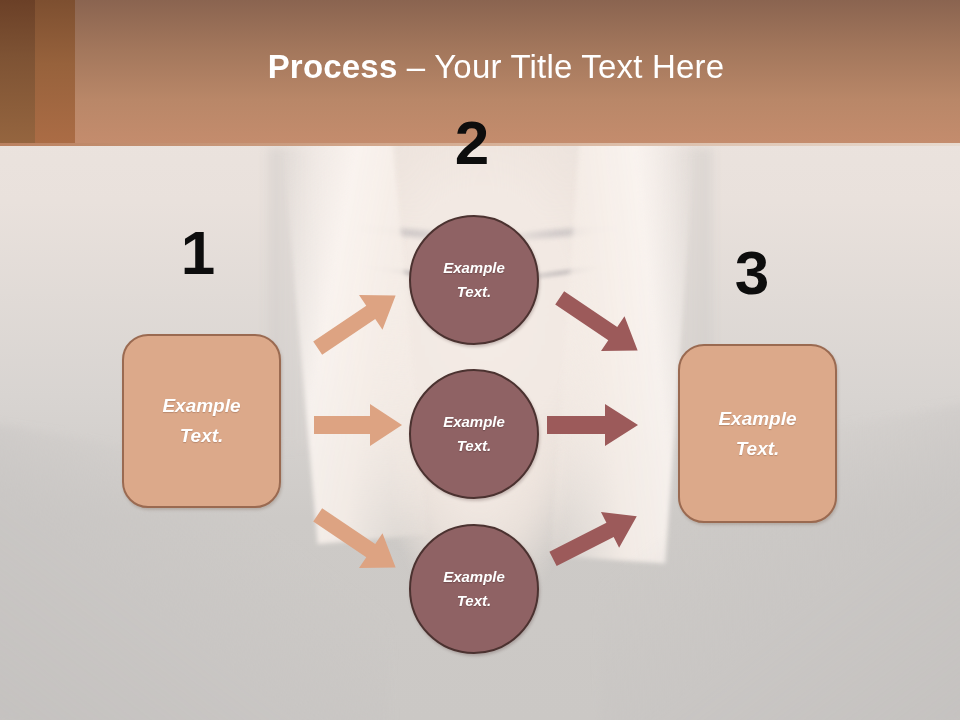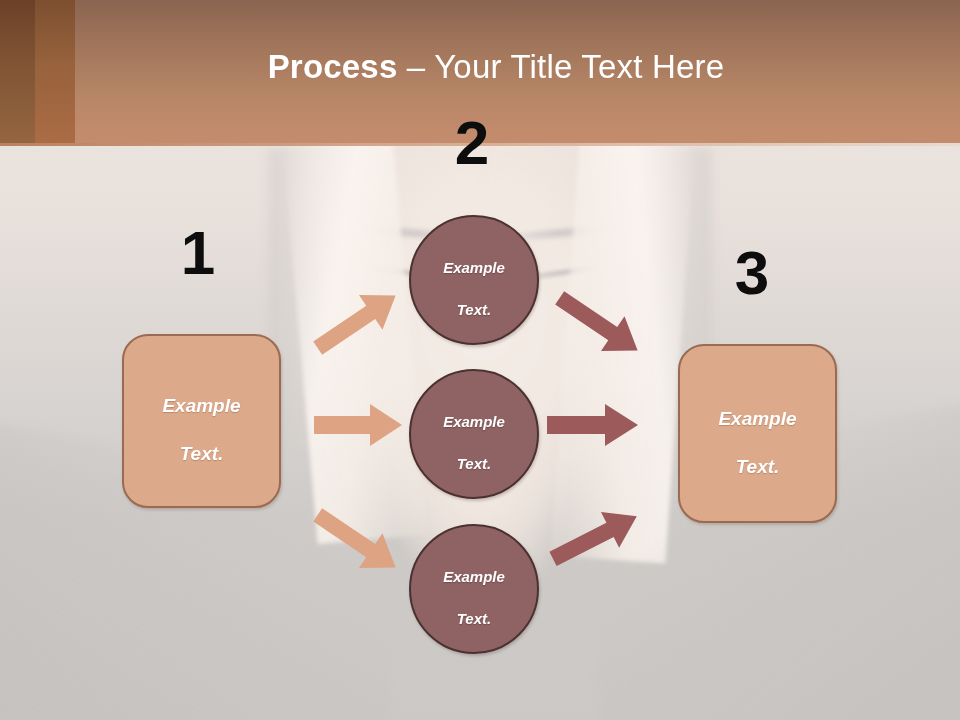--- a/index.html
+++ b/index.html
@@ -221,21 +221,21 @@
     font-style: italic;
     font-weight: bold;
     font-size: 15px;
     line-height: 24px;
     text-shadow: 0 1px 1px rgba(70,45,45,0.4);
   }
   #circle-top { left: 409px; top: 215px; width: 126px; height: 126px; }
   #circle-mid { left: 409px; top: 369px; width: 126px; height: 126px; }
   #circle-bot { left: 409px; top: 524px; width: 126px; height: 126px; }
 
-  .node-line { display: block; margin-top: 18px; }
+  .node-line { display: block; }
 
   
   .arrow { position: absolute; }
   .arrow svg { display: block; overflow: visible; }
 </style>
 </head>
 <body>
 
 <div id="slide">
 

